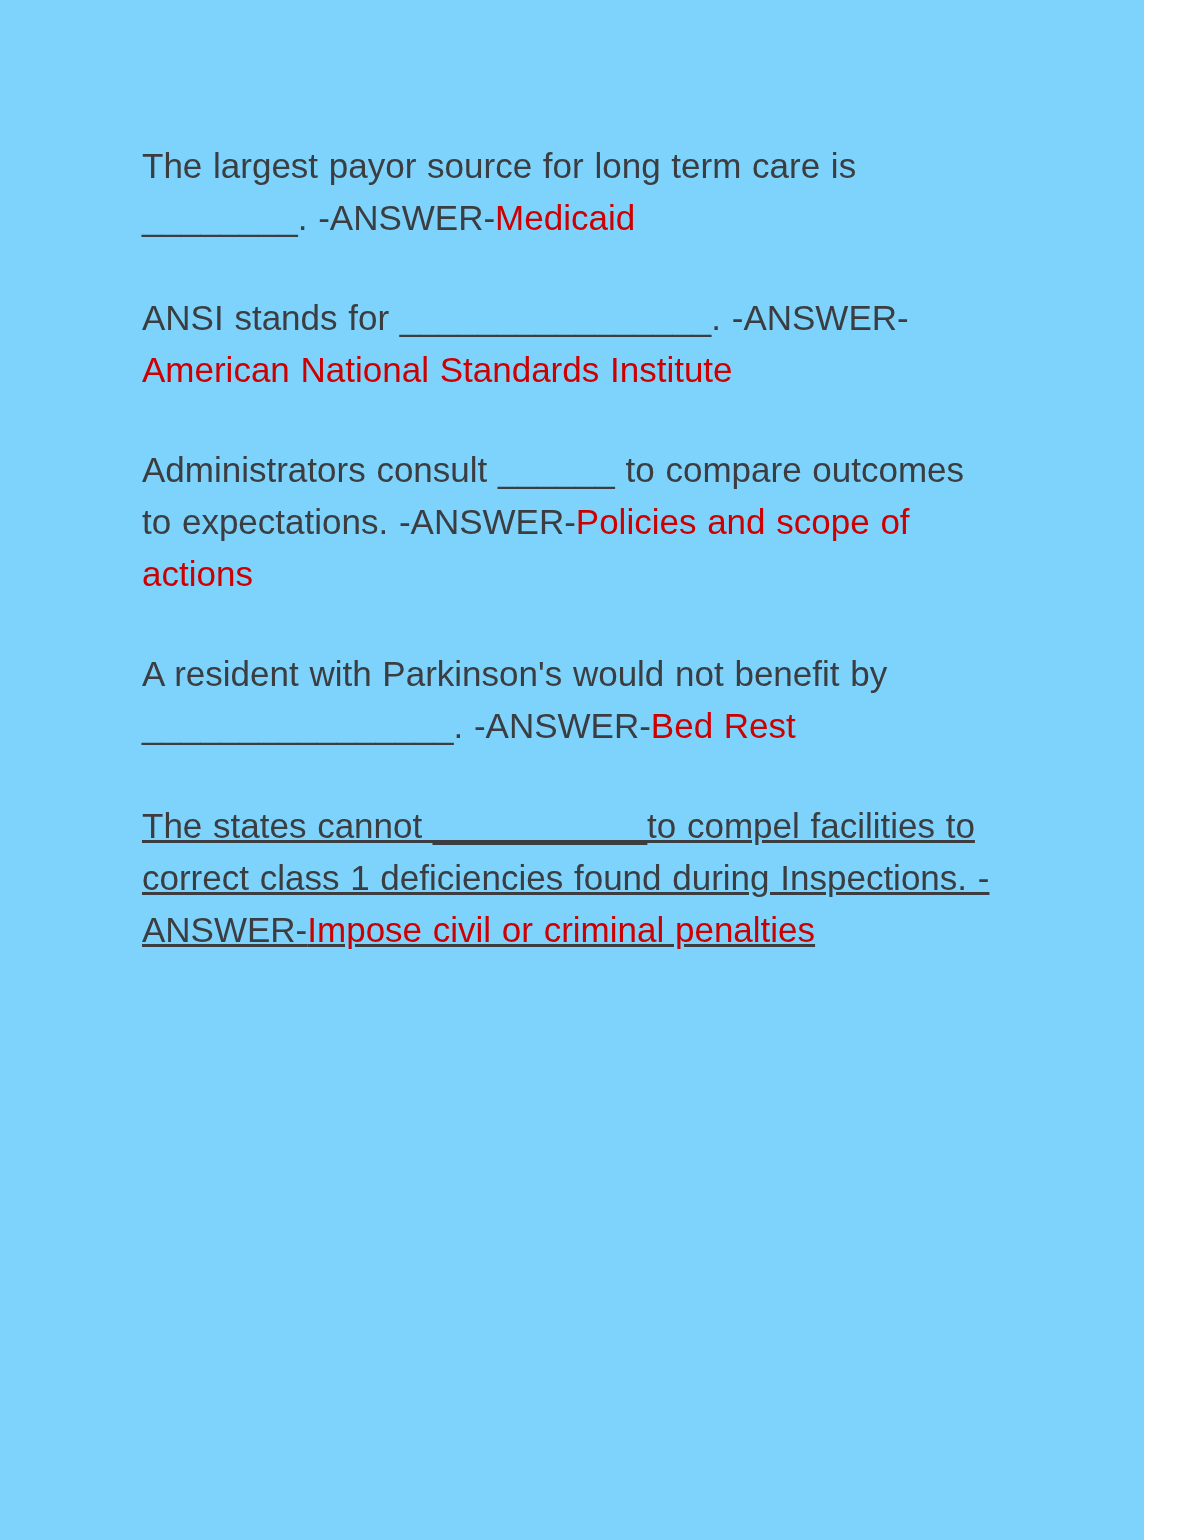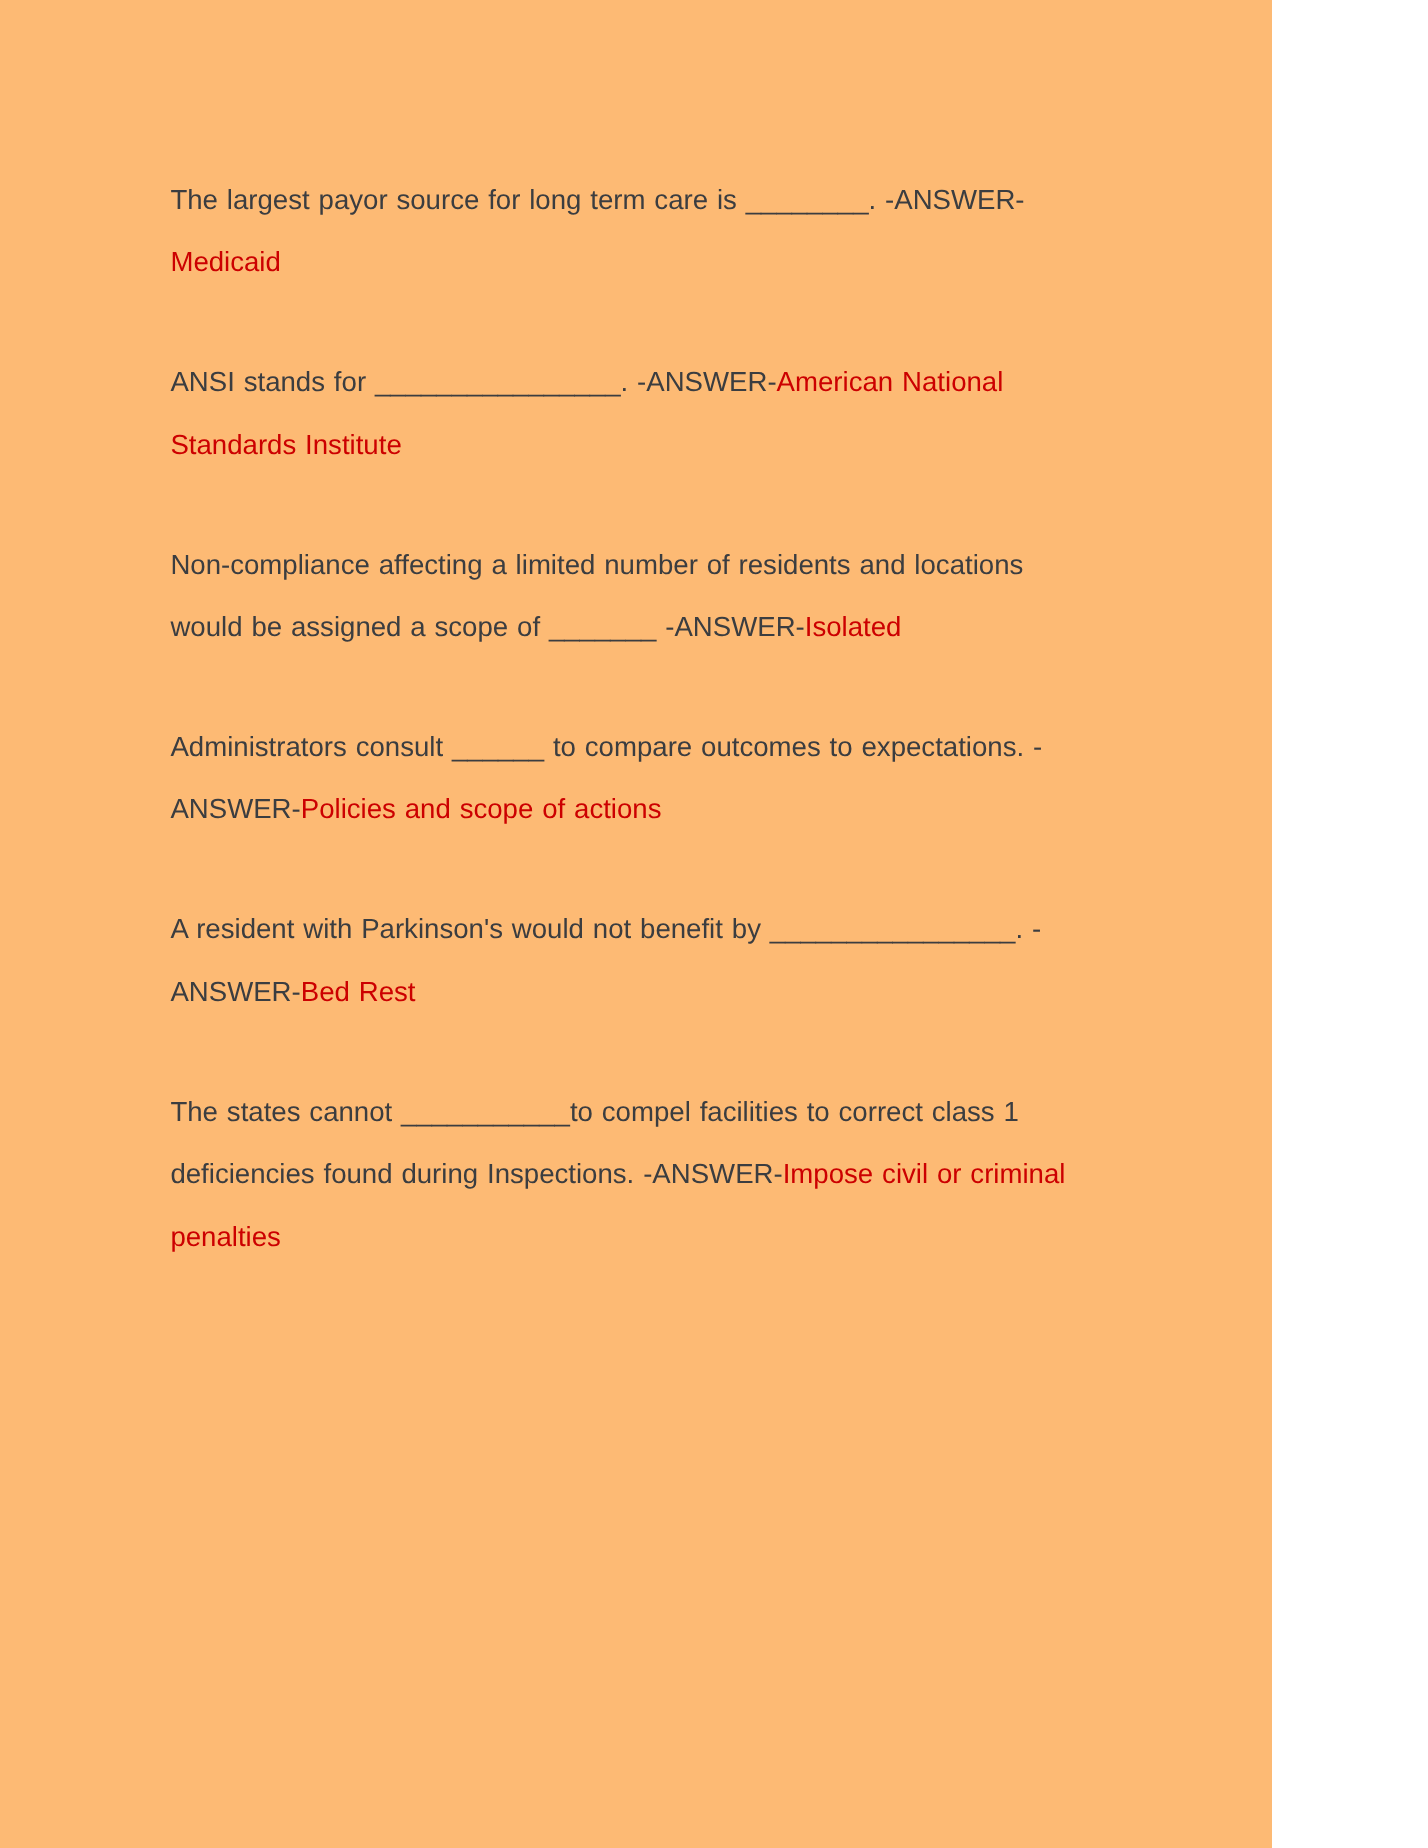--- a/index.html
+++ b/index.html
@@ -1,49 +1,49 @@
 <!DOCTYPE html>
 <html><head>
 <meta charset="utf-8">
 <style>
   html, body {
     margin: 0;
     padding: 0;
     background: #ffffff;
   }
   .page {
-    width: 1060px;
+    width: 1144px;
     min-height: 1540px;
     box-sizing: border-box;
-    background: #fdba74;
+    background: #7dd3fc;
     padding: 140px 143px 80px 142px;
     font-family: "Liberation Sans", sans-serif;
-    font-size: 23px;
+    font-size: 35px;
     line-height: 52px;
   }
   .qa-item {
     margin: 0 0 48px 0;
     color: #3b3d40;
     word-spacing: 1px;
   }
   .qa-item:last-child {
     margin-bottom: 0;
+    text-decoration: underline;
   }
   .seg-question {
     color: #3b3d40;
   }
   .seg-answer {
     color: #cc0000;
   }
 </style>
 </head>
 <body>
 
 <div class="page">
   <main id="qa-list">
       <p class="qa-item"><span class="seg-question">The largest payor source for long term care is ________. -ANSWER-</span><span class="seg-answer">Medicaid</span></p>
       <p class="qa-item"><span class="seg-question">ANSI stands for ________________. -ANSWER-</span><span class="seg-answer">American National Standards Institute</span></p>
-      <p class="qa-item"><span class="seg-question">Non-compliance affecting a limited number of residents and locations would be assigned a scope of _______ -ANSWER-</span><span class="seg-answer">Isolated</span></p>
       <p class="qa-item"><span class="seg-question">Administrators consult ______ to compare outcomes to expectations. -ANSWER-</span><span class="seg-answer">Policies and scope of actions</span></p>
       <p class="qa-item"><span class="seg-question">A resident with Parkinson's would not benefit by ________________. -ANSWER-</span><span class="seg-answer">Bed Rest</span></p>
       <p class="qa-item"><span class="seg-question">The states cannot ___________to compel facilities to correct class 1 deficiencies found during Inspections. -ANSWER-</span><span class="seg-answer">Impose civil or criminal penalties</span></p>
     </main>
 </div>
 
 </body></html>

